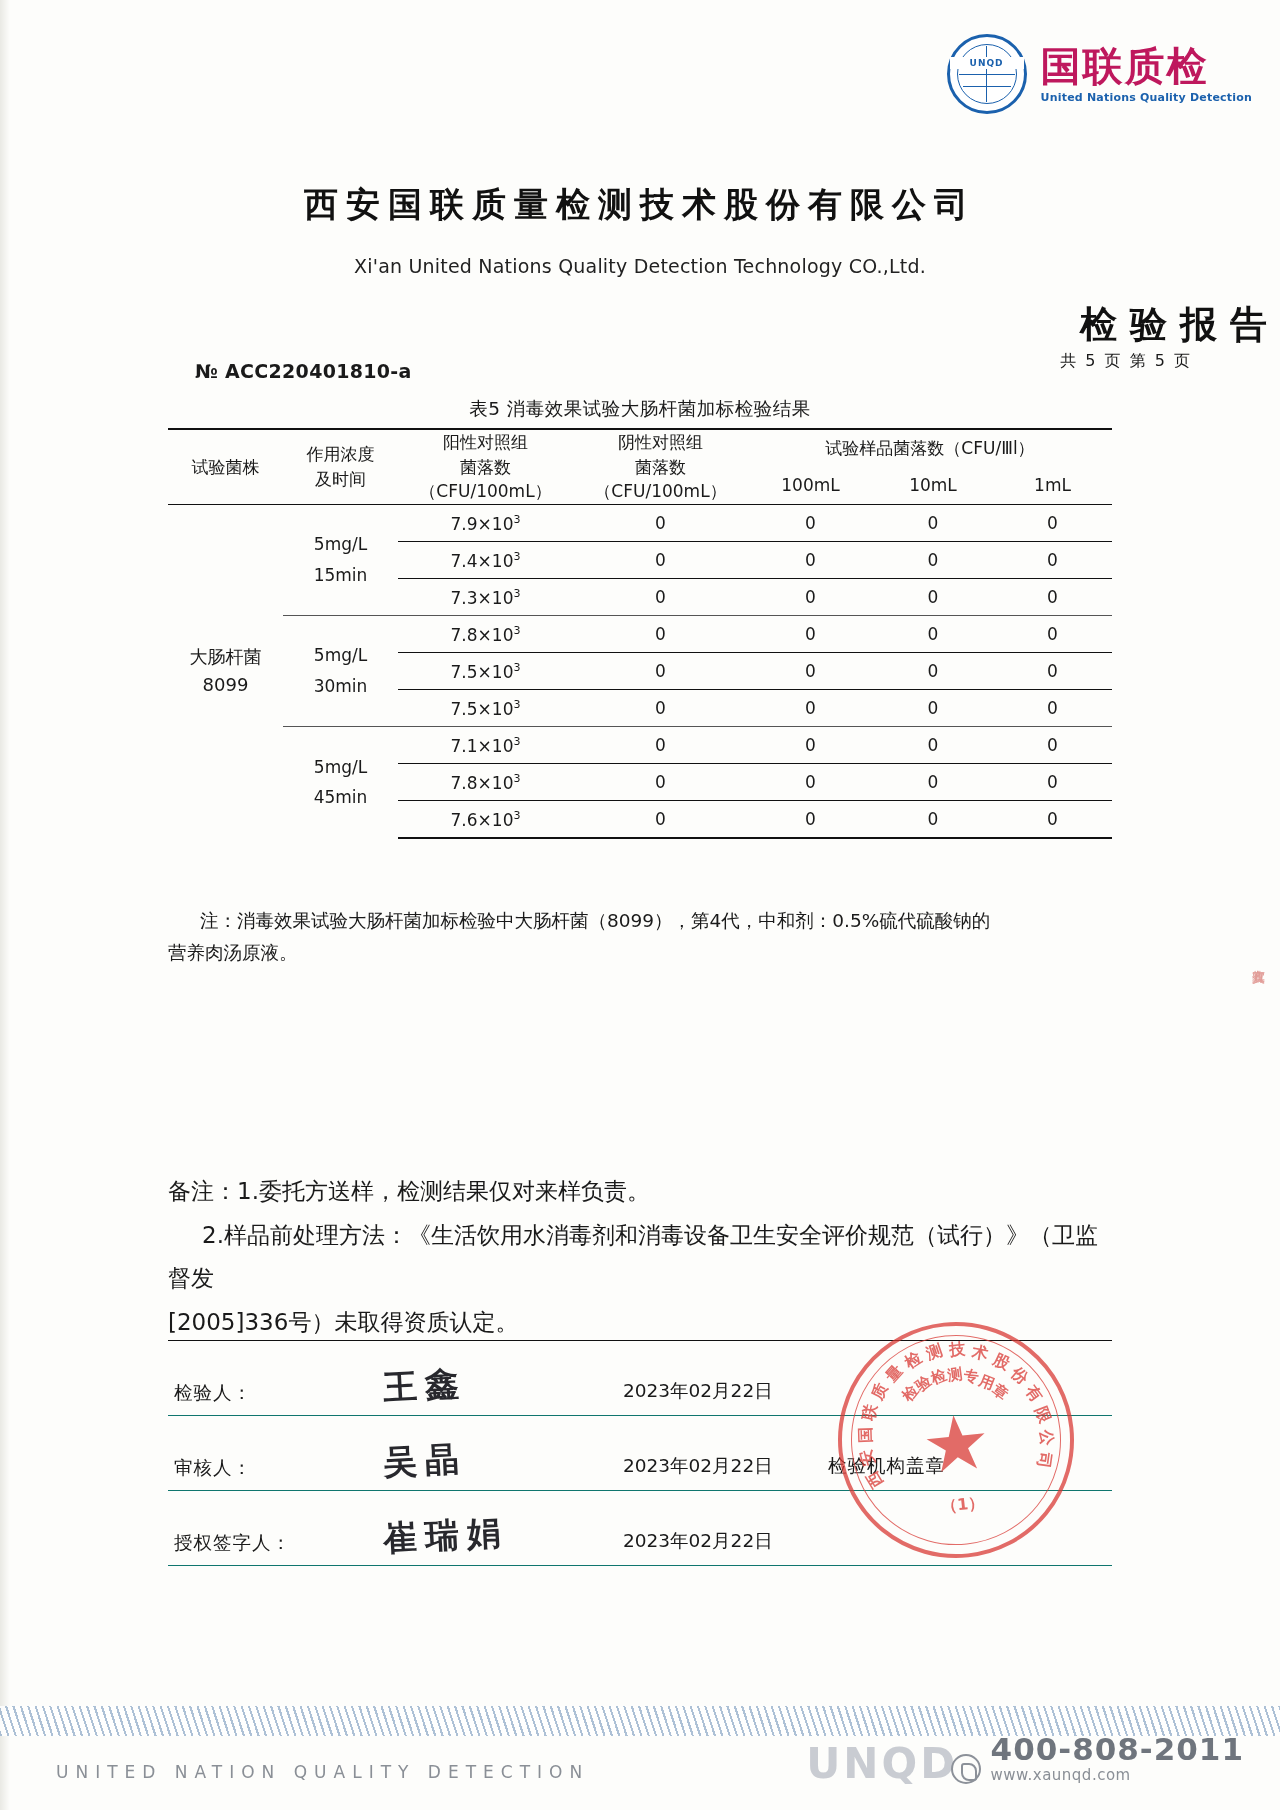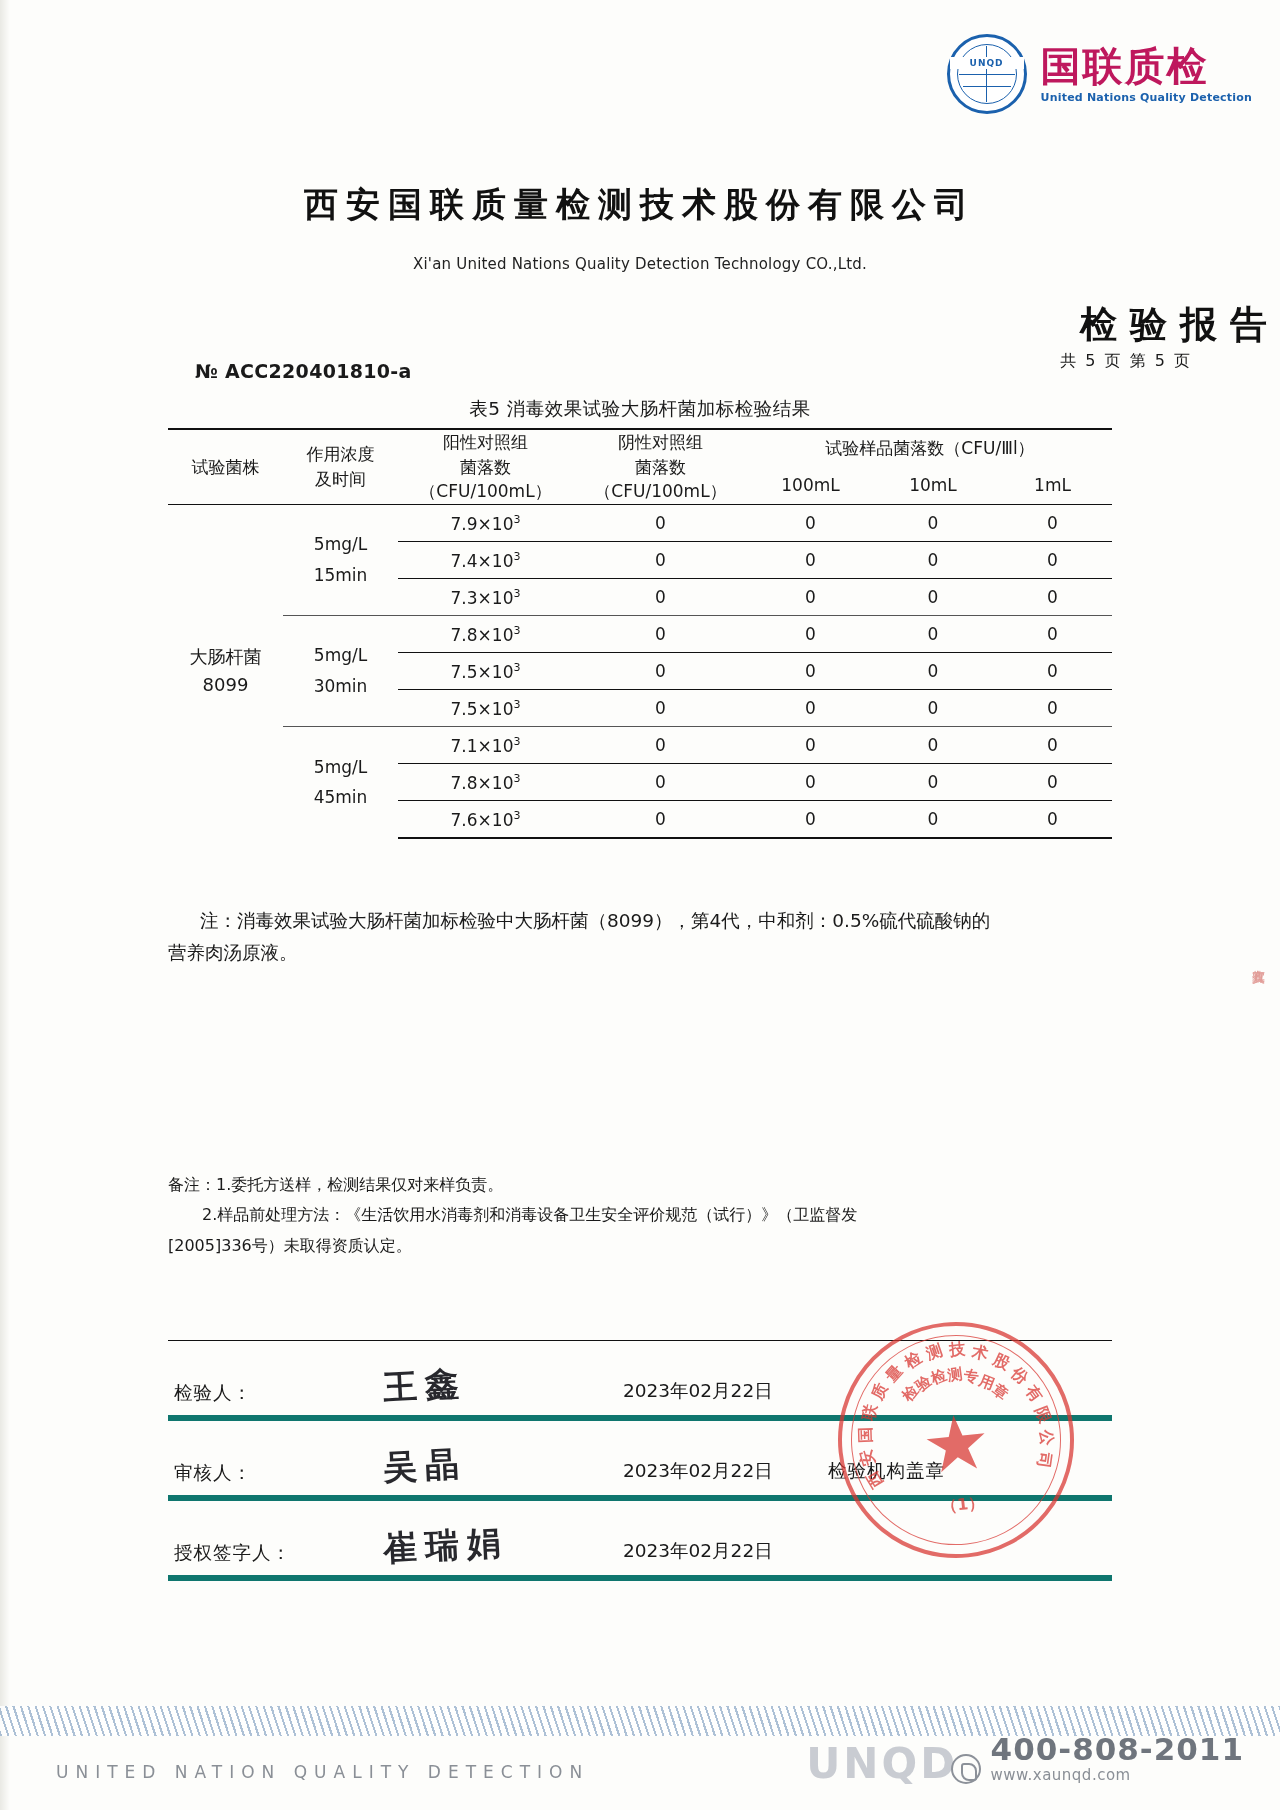--- a/index.html
+++ b/index.html
@@ -107,21 +107,21 @@
     font-size: 34px;
     letter-spacing: 8px;
     font-weight: bold;
     color: #111;
   }
   .company-en {
     position: absolute;
     left: 0; right: 0;
     top: 255px;
     text-align: center;
-    font-size: 15px;
+    font-size: 19px;
     color: #222;
     letter-spacing: 0.2px;
   }
   .report-title {
     position: absolute;
     left: 0; right: 0;
     top: 300px;
     text-align: right;
     font-size: 37px;
     font-weight: bold;
@@ -191,21 +191,21 @@
     line-height: 1.75;
     text-align: justify;
   }
   .note-block .indent { text-indent: 32px; }
 
   .remark-block {
     position: absolute;
     left: 168px;
     top: 1170px;
     width: 950px;
-    font-size: 16px;
+    font-size: 23px;
     line-height: 1.9;
   }
   .remark-block .r2 { text-indent: 34px; }
 
   .blank-mark {
     position: absolute;
     left: 0; right: 0;
     top: 1300px;
     text-align: center;
     font-size: 18.5px;
@@ -215,21 +215,21 @@
   .sig-area {
     position: absolute;
     left: 168px;
     top: 1340px;
     width: 944px;
   }
   .sig-rule-top { border-top: 1.6px solid #111; }
   .sig-row {
     position: relative;
     height: 74px;
-    border-bottom: 6px solid #0f766e;
+    border-bottom: 1px solid #0f766e;
   }
   .sig-label {
     position: absolute;
     left: 6px;
     bottom: 10px;
     font-size: 18.5px;
     letter-spacing: 1px;
   }
   .sig-date {
     position: absolute;

